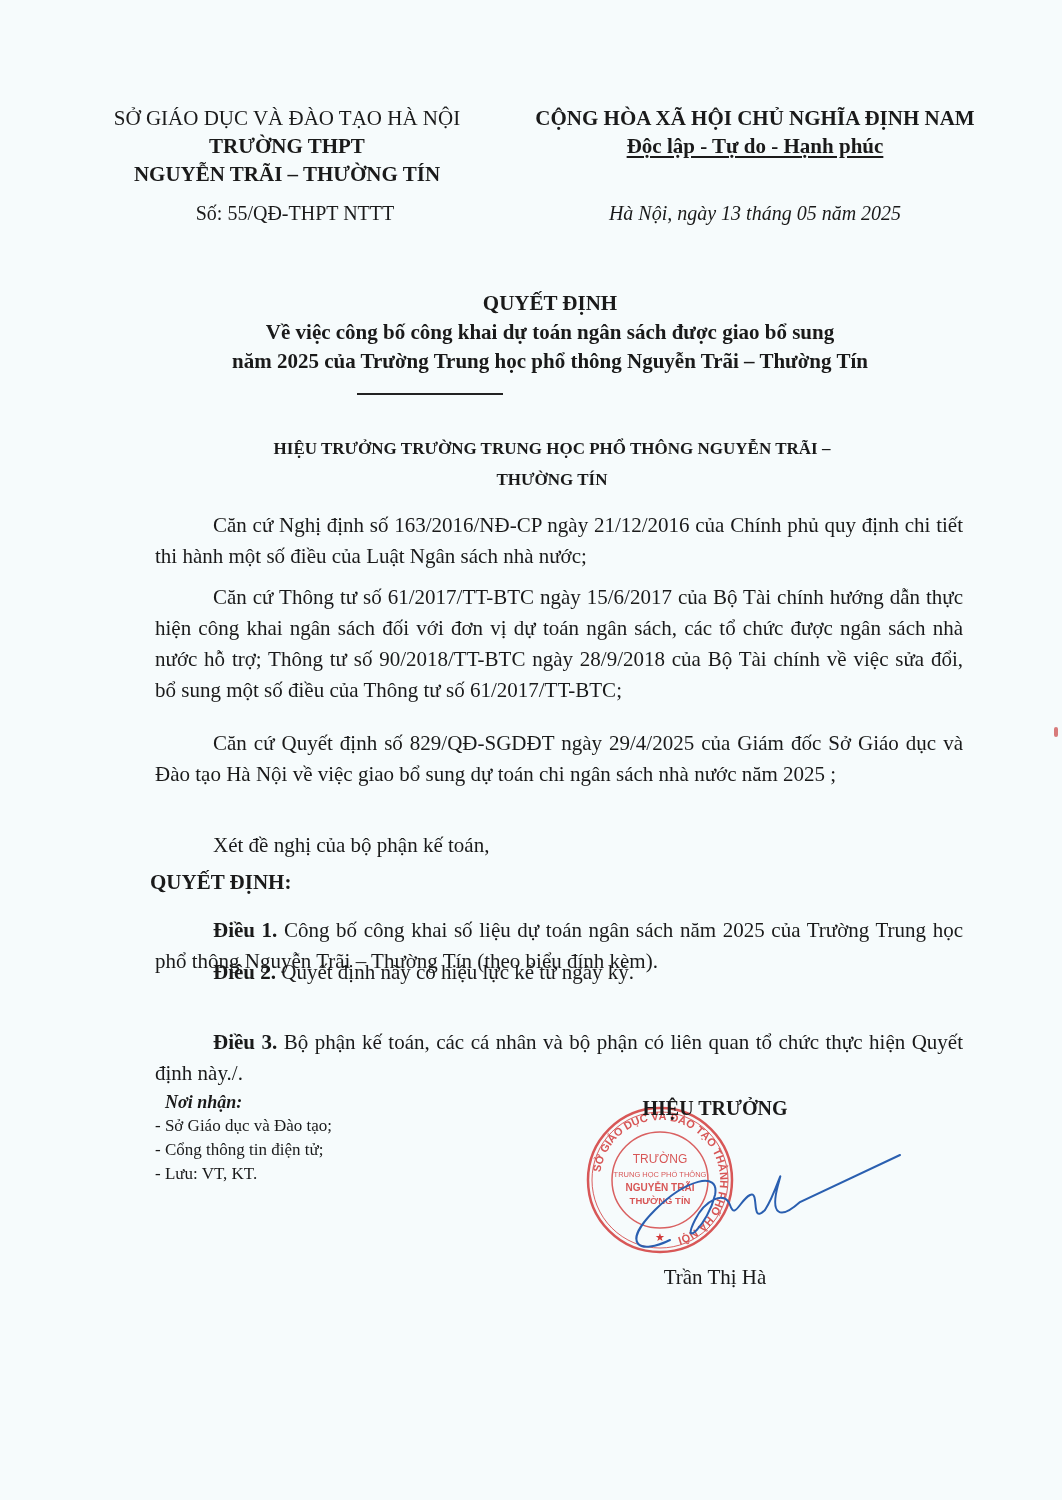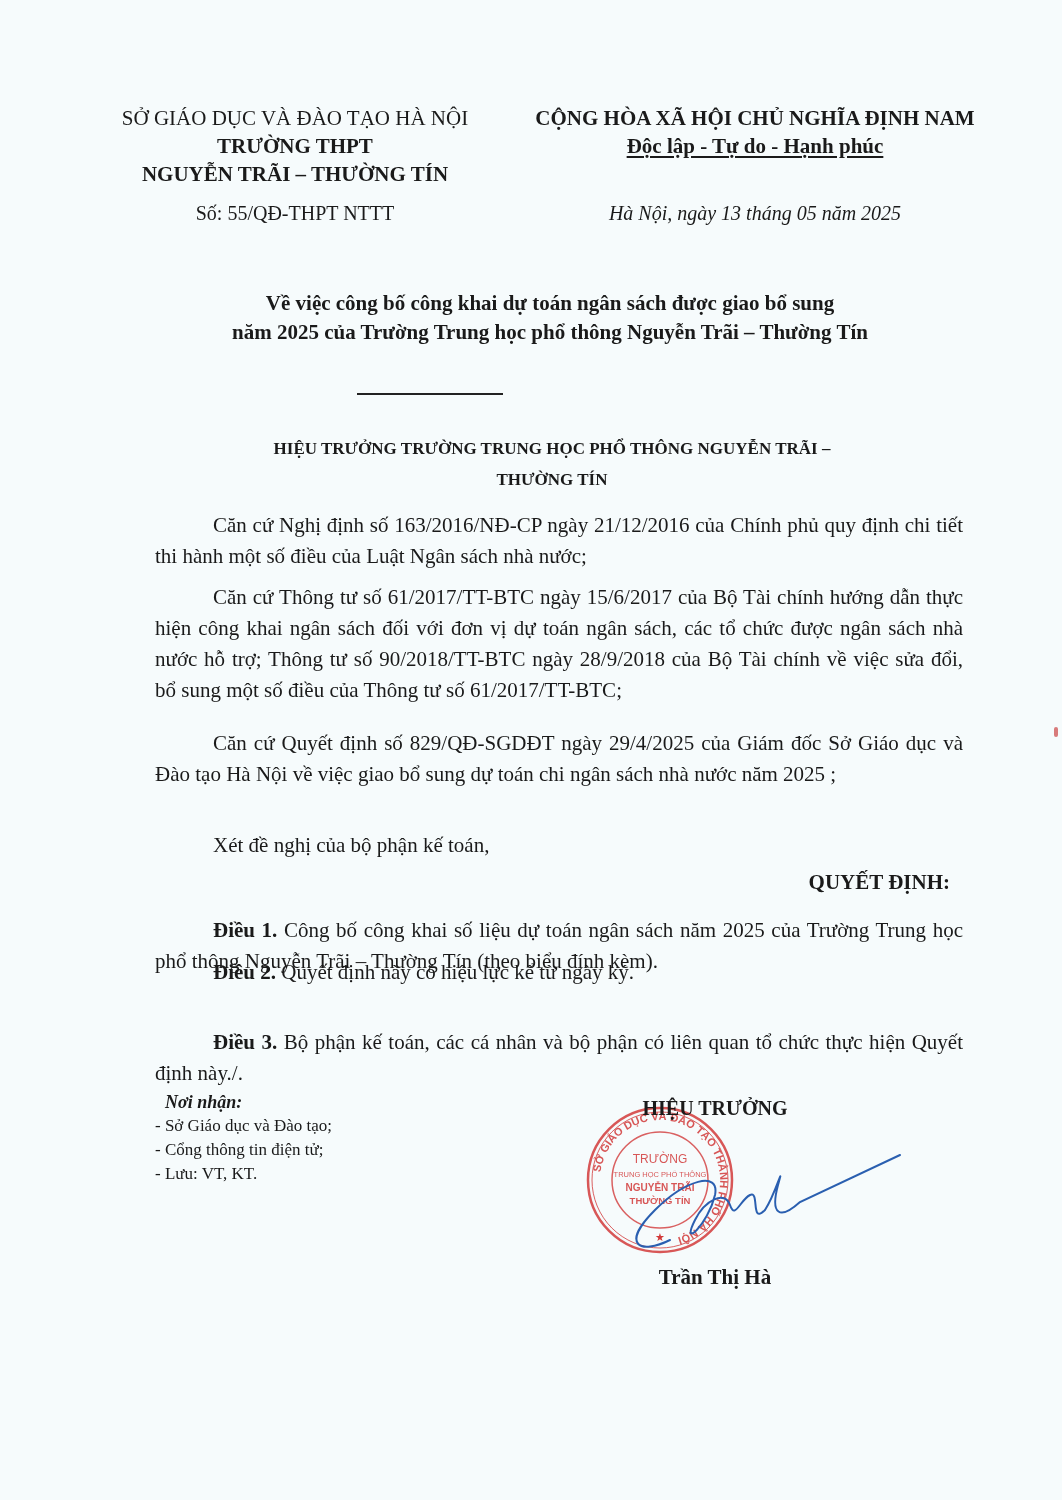--- a/index.html
+++ b/index.html
@@ -3,34 +3,34 @@
 <meta charset="utf-8">
 <style>
   html, body { margin:0; padding:0; }
   body {
     width:1062px; height:1500px; background:#f6fbfc; position:relative; overflow:hidden;
     font-family:"Liberation Serif","DejaVu Serif",serif; color:#1a1a1a;
   }
   .abs { position:absolute; }
   .bold { font-weight:bold; }
   .ital { font-style:italic; }
-  .hdr-left { left:90px; top:104px; width:410px; text-align:center; font-size:21px; line-height:28px; }
+  .hdr-left { left:82px; top:104px; width:410px; text-align:center; font-size:21px; line-height:28px; }
   .hdr-right { left:505px; top:104px; width:500px; text-align:center; font-size:21px; line-height:28px; }
   .u { text-decoration:underline; text-underline-offset:3px; }
   .so { left:90px; top:202px; width:410px; text-align:center; font-size:20px; }
   .date { left:505px; top:202px; width:500px; text-align:center; font-size:20px; }
   .title { left:150px; top:289px; width:800px; text-align:center; font-size:21px; line-height:29px; font-weight:bold; }
   .rule { left:357px; top:393px; width:146px; height:0; border-top:2px solid #222; }
   .hieu { left:152px; top:433px; width:800px; text-align:center; font-size:17px; line-height:31px; font-weight:bold; }
   .para { left:155px; width:808px; font-size:21px; line-height:31px; text-align:justify; text-indent:58px; }
   .para.it { }
-  .qd2 { left:150px; top:870px; width:800px; text-align:right; font-size:21px; font-weight:bold; }
+  .qd2 { left:150px; top:870px; width:800px; text-align:left; font-size:21px; font-weight:bold; }
   .noi { left:155px; top:1090px; font-size:17px; line-height:24px; }
   .sign-title { left:600px; top:1097px; width:230px; text-align:center; font-size:20px; font-weight:bold; }
-  .signer { left:600px; top:1265px; width:230px; text-align:center; font-size:21px; font-weight:bold; }
+  .signer { left:600px; top:1265px; width:230px; text-align:center; font-size:21px; font-weight:normal; }
   .stamp { left:585px; top:1105px; width:150px; height:150px; }
   .sig { left:600px; top:1140px; width:310px; height:120px; }
   .dot-red { left:1054px; top:727px; width:4px; height:10px; background:#c44; border-radius:2px; opacity:.7; }
 </style>
 </head>
 <body>
 
 <div class="abs hdr-left">
   <div>SỞ GIÁO DỤC VÀ ĐÀO TẠO HÀ NỘI</div>
   <div class="bold">TRƯỜNG THPT</div>
@@ -38,20 +38,21 @@
 </div>
 <div class="abs so">Số: 55/QĐ-THPT NTTT</div>
 
 <div class="abs hdr-right">
   <div class="bold">CỘNG HÒA XÃ HỘI CHỦ NGHĨA ĐỊNH NAM</div>
   <div class="bold"><span class="u">Độc lập - Tự do - Hạnh phúc</span></div>
 </div>
 <div class="abs date ital">Hà Nội, ngày 13  tháng 05  năm 2025</div>
 
 <div class="abs title">
+  <div>QUYẾT ĐỊNH</div>
   <div>Về việc công bố công khai dự toán ngân sách được giao bổ sung</div>
   <div>năm 2025 của Trường Trung học phổ thông Nguyễn Trãi – Thường Tín</div>
 </div>
 <div class="abs rule"></div>
 
 <div class="abs hieu">
   <div>HIỆU TRƯỞNG TRƯỜNG TRUNG HỌC PHỔ THÔNG NGUYỄN TRÃI –</div>
   <div>THƯỜNG TÍN</div>
 </div>
 

